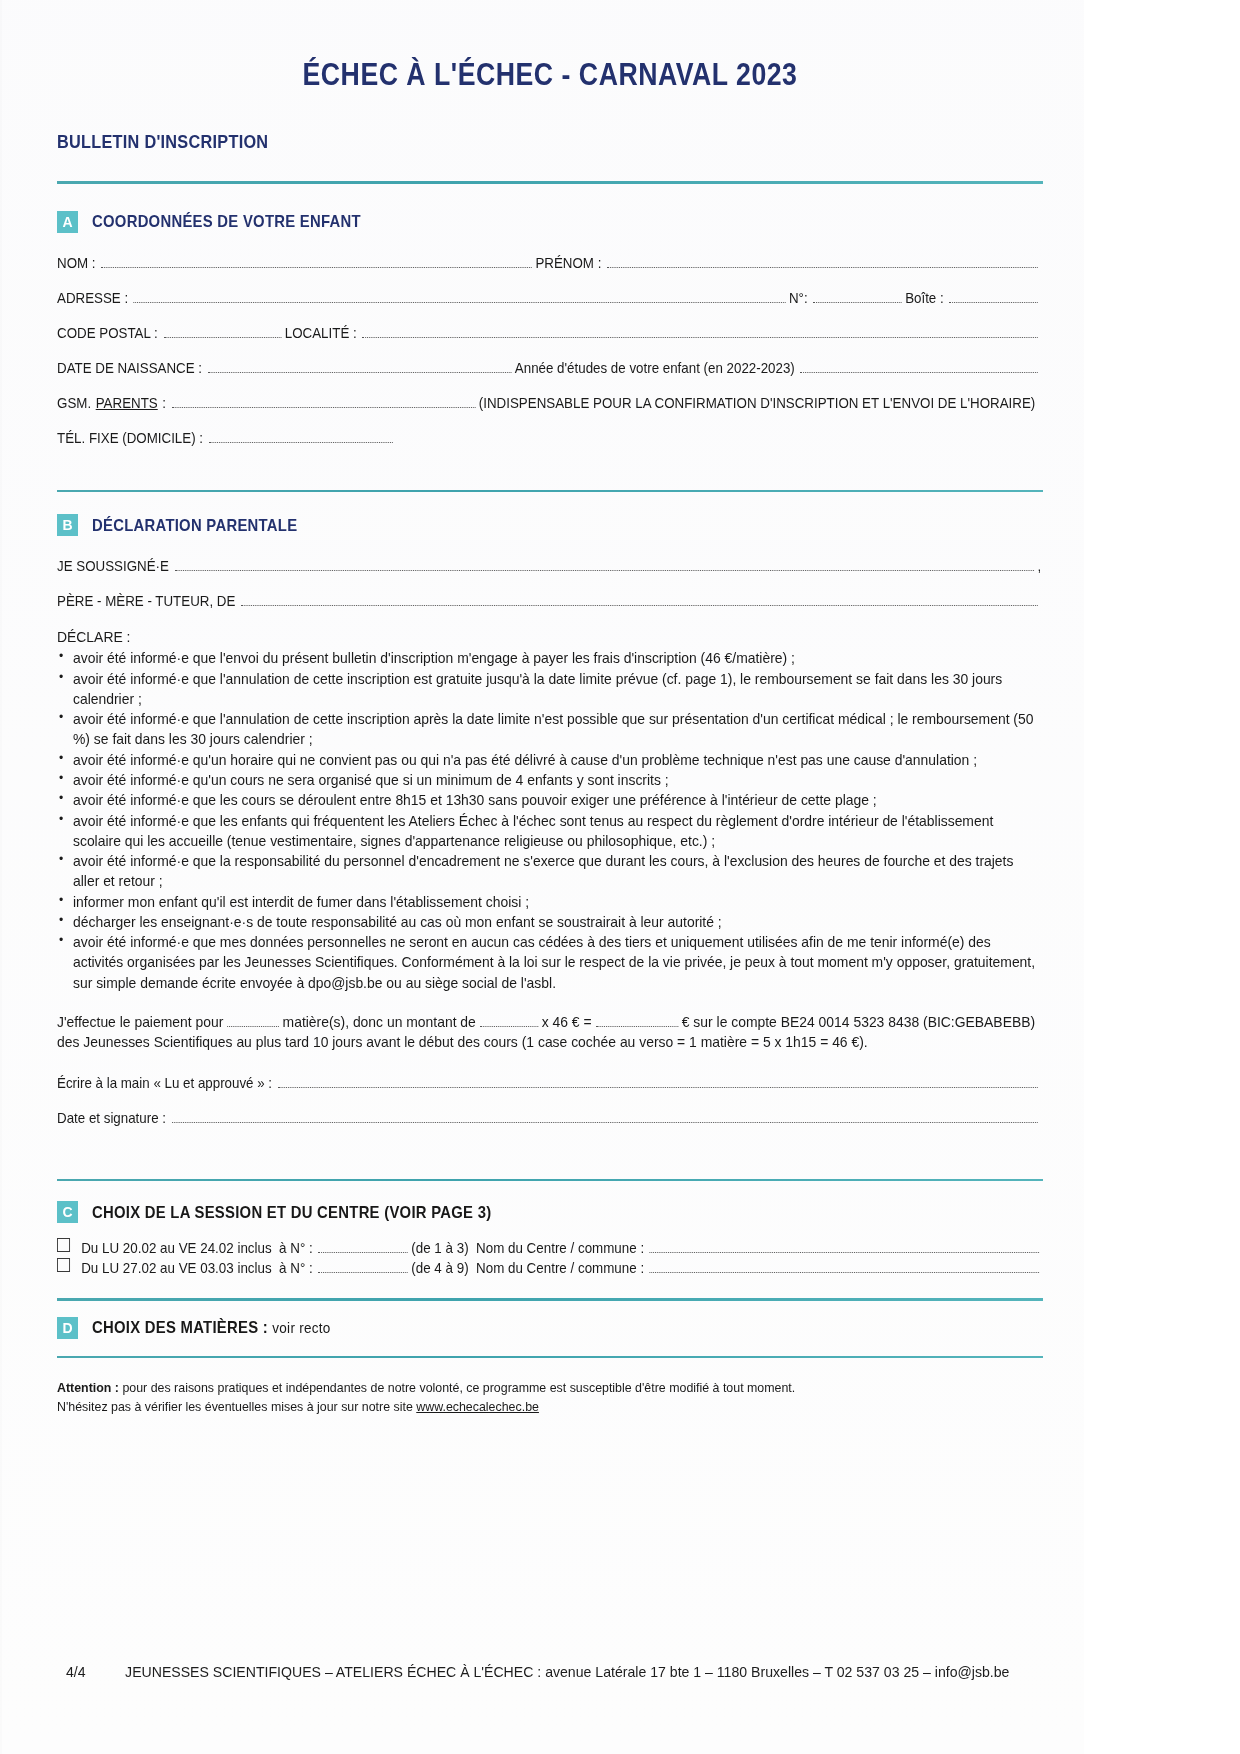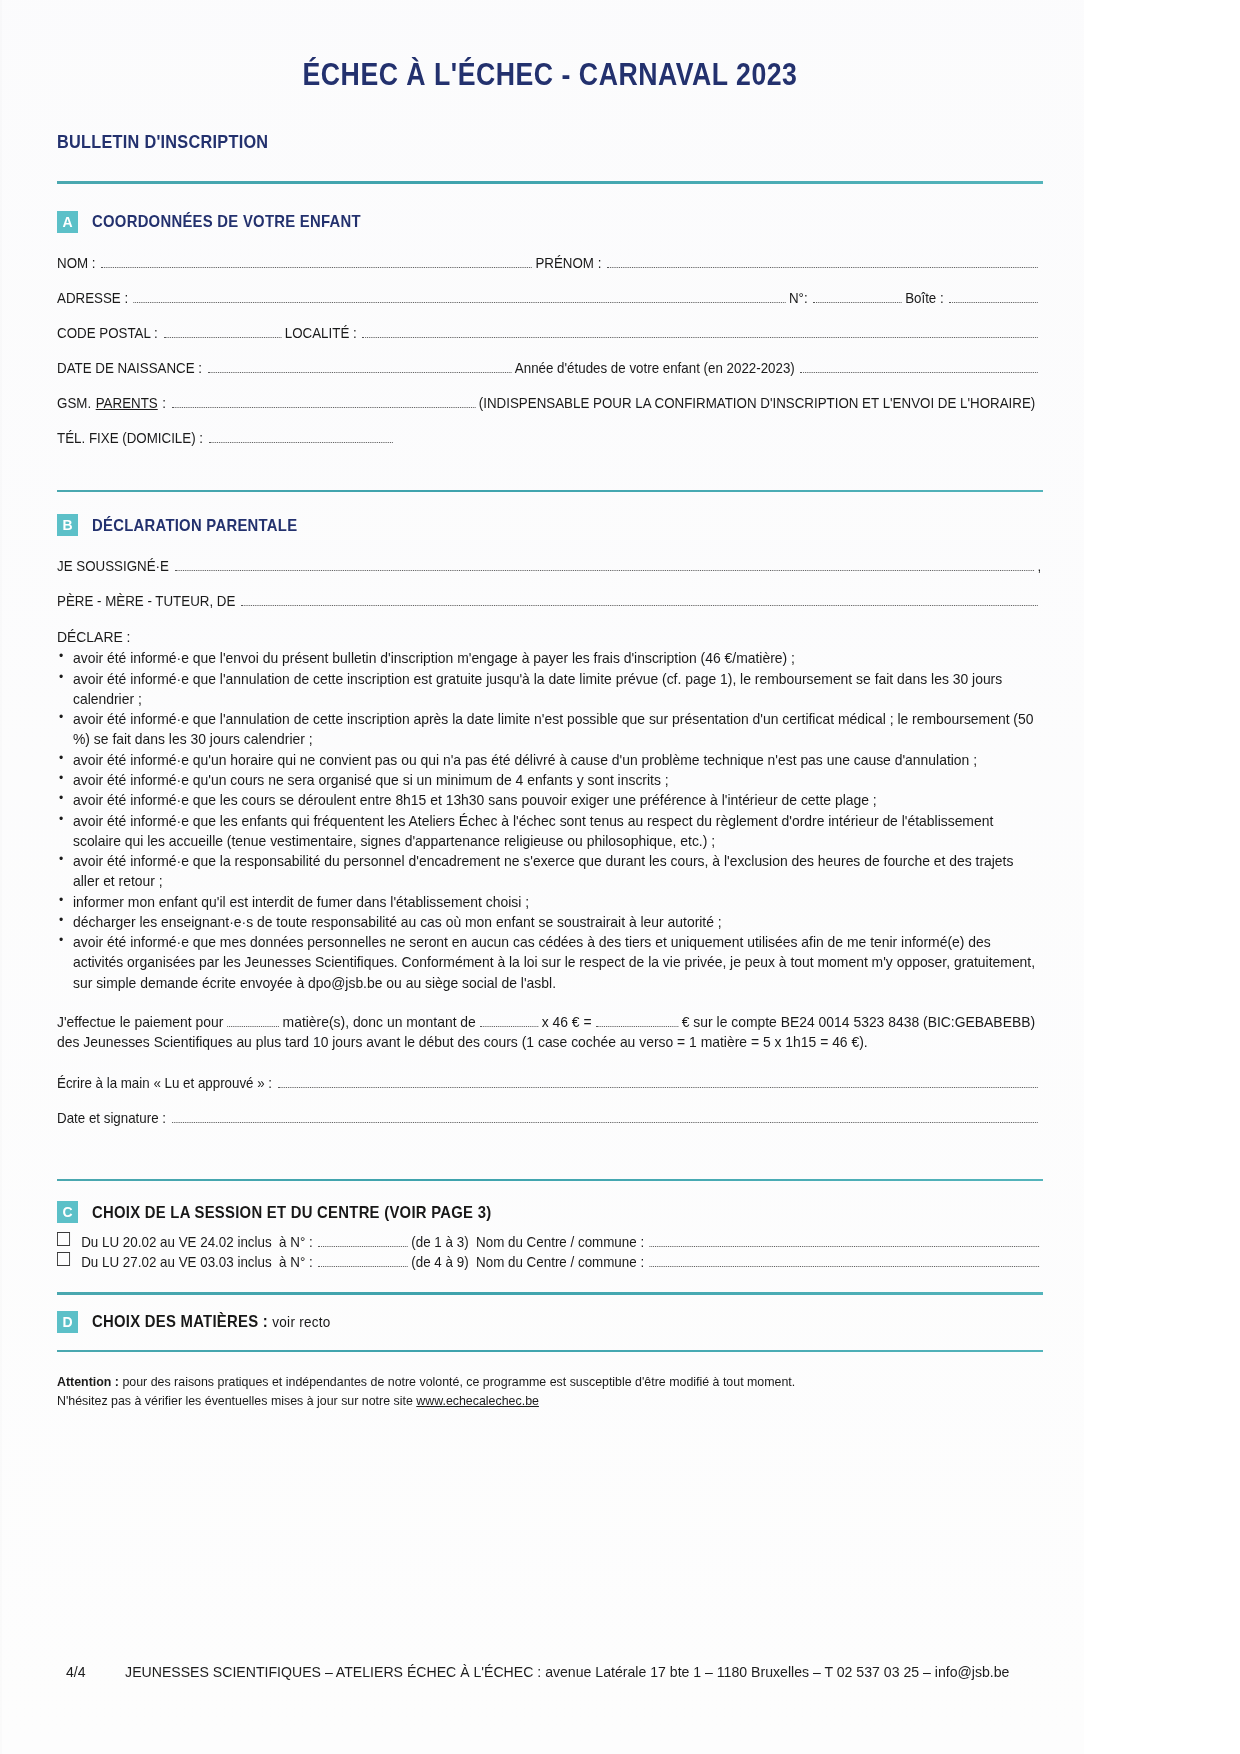--- a/index.html
+++ b/index.html
@@ -328,21 +328,21 @@
       <span class="dots"></span>
     </div>
 
     <div class="rule" style="margin-top:53px;"></div>
 
     <div class="sec-head" style="margin-top:20px;">
       <span class="sec-badge">C</span>
       <span class="sec-title black">CHOIX DE LA SESSION ET DU CENTRE (VOIR PAGE 3)</span>
     </div>
 
-    <div style="margin-top:10px;">
+    <div style="margin-top:16px;">
       <div class="cbrow">
         <span class="cbox"></span>
         <span class="seg">Du LU 20.02 au VE 24.02 inclus</span>
         <span class="gap"></span>
         <span class="seg">à N° :</span>
         <span class="dots w-sm"></span>
         <span class="seg">(de 1 à 3)</span>
         <span class="gap"></span>
         <span class="seg">Nom du Centre / commune :</span>
         <span class="dots"></span>

